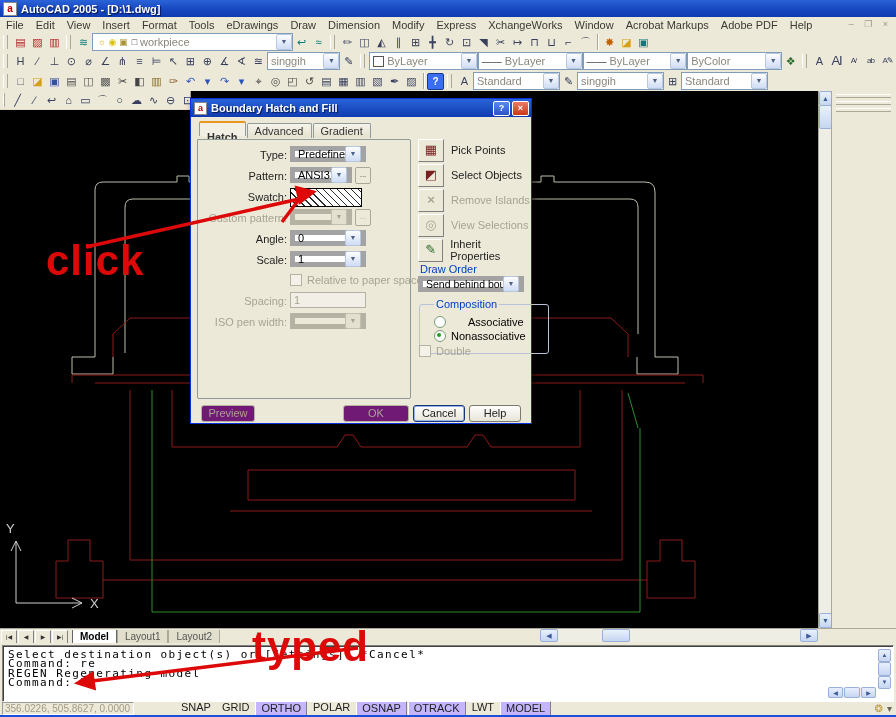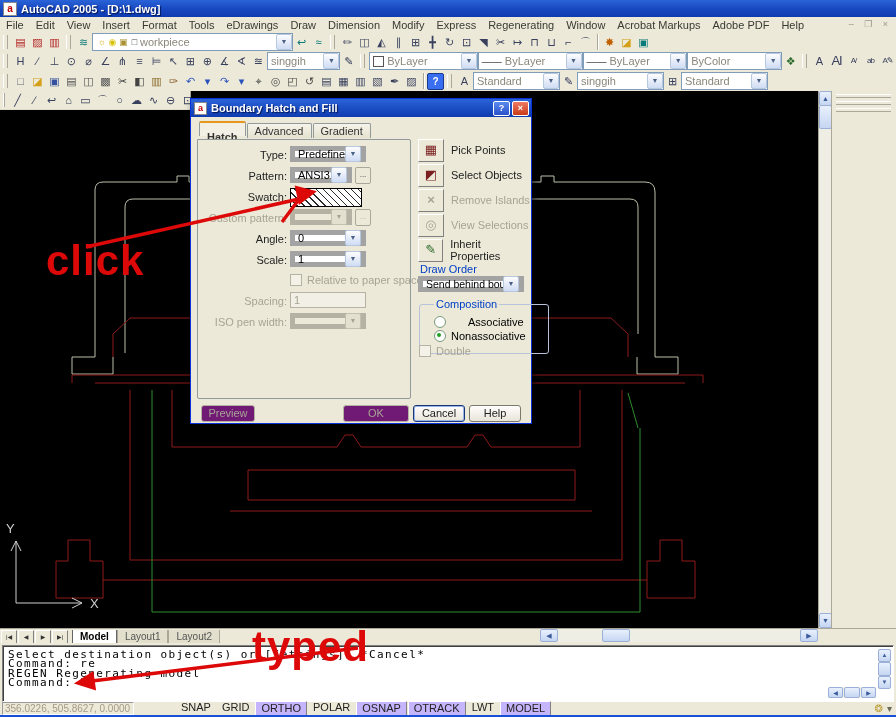--- a/index.html
+++ b/index.html
@@ -117,21 +117,21 @@
     <span class="mi">Edit</span>
     <span class="mi">View</span>
     <span class="mi">Insert</span>
     <span class="mi">Format</span>
     <span class="mi">Tools</span>
     <span class="mi">eDrawings</span>
     <span class="mi">Draw</span>
     <span class="mi">Dimension</span>
     <span class="mi">Modify</span>
     <span class="mi">Express</span>
-    <span class="mi">Regenerating</span>
+    <span class="mi">XchangeWorks</span>
     <span class="mi">Window</span>
     <span class="mi">Acrobat Markups</span>
     <span class="mi">Adobe PDF</span>
     <span class="mi">Help</span>
   </div>
 <div class="abs winctl" style="top:19px;">–  ❐  ×</div>
 
 <div class="abs tbrow" style="top:32px;width:896px;height:19px;">
   <span class="grip"></span>
   <span style="display:flex;">

